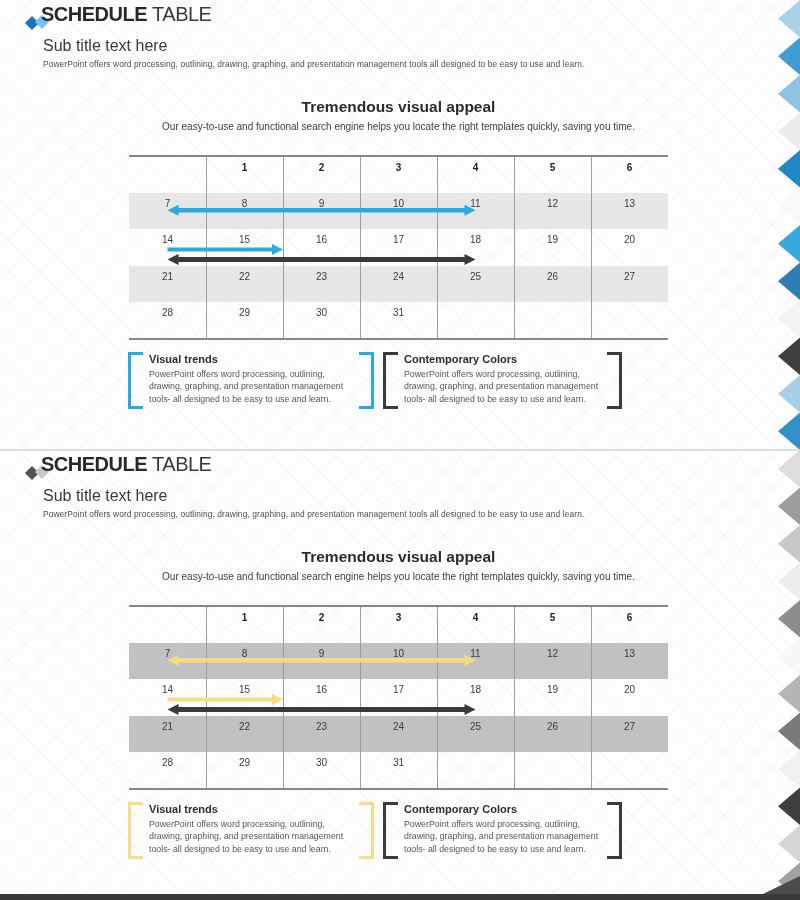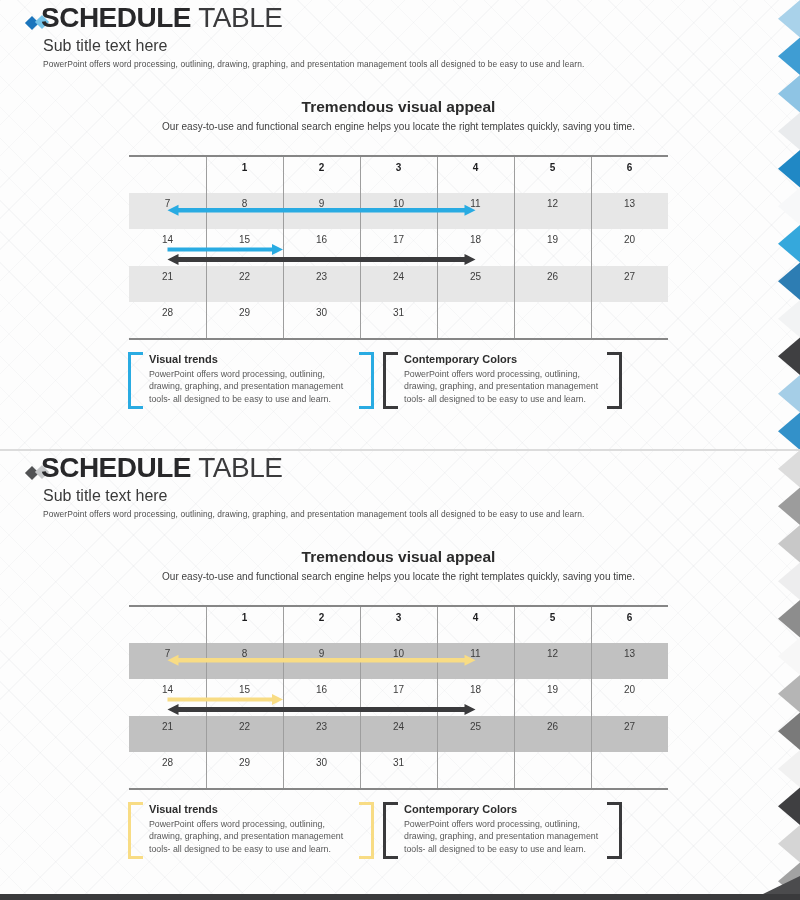--- a/index.html
+++ b/index.html
@@ -17,21 +17,21 @@
   }
   #slide-0{top:0;}
   #slide-1{top:450px;}
   .slide-sep{position:absolute;left:0;top:449px;width:800px;height:2px;background:#dcdcdc;z-index:5;}
 
   
   .logo{position:absolute;left:26px;top:15px;width:26px;height:16px;}
   .logo i{position:absolute;width:10px;height:10px;transform:rotate(45deg);display:block;}
   .logo .d-back{left:1px;top:3px;background:var(--iback);}
   .logo .d-front{left:11px;top:2px;background:var(--ifront);}
-  .title{position:absolute;left:41px;top:3px;margin:0;font-size:28px;line-height:1.1;color:#28282a;letter-spacing:-0.5px;white-space:nowrap;}
+  .title{position:absolute;left:41px;top:3px;margin:0;font-size:20px;line-height:1.1;color:#28282a;letter-spacing:-0.5px;white-space:nowrap;}
   .t-bold{font-weight:800;}
   .t-light{font-weight:300;color:#3a3a3c;}
   .hdr-sub{position:absolute;left:43px;top:37px;font-size:16px;color:#3a3a3a;}
   .hdr-desc{position:absolute;left:43px;top:59px;font-size:8.4px;color:#4f4f4f;letter-spacing:.1px;}
 
   
   .sec-title{position:absolute;left:129px;top:98px;width:539px;text-align:center;font-size:15.5px;font-weight:700;color:#2b2b2b;}
   .sec-sub{position:absolute;left:129px;top:121px;width:539px;text-align:center;font-size:10px;color:#3f3f3f;}
 
   

